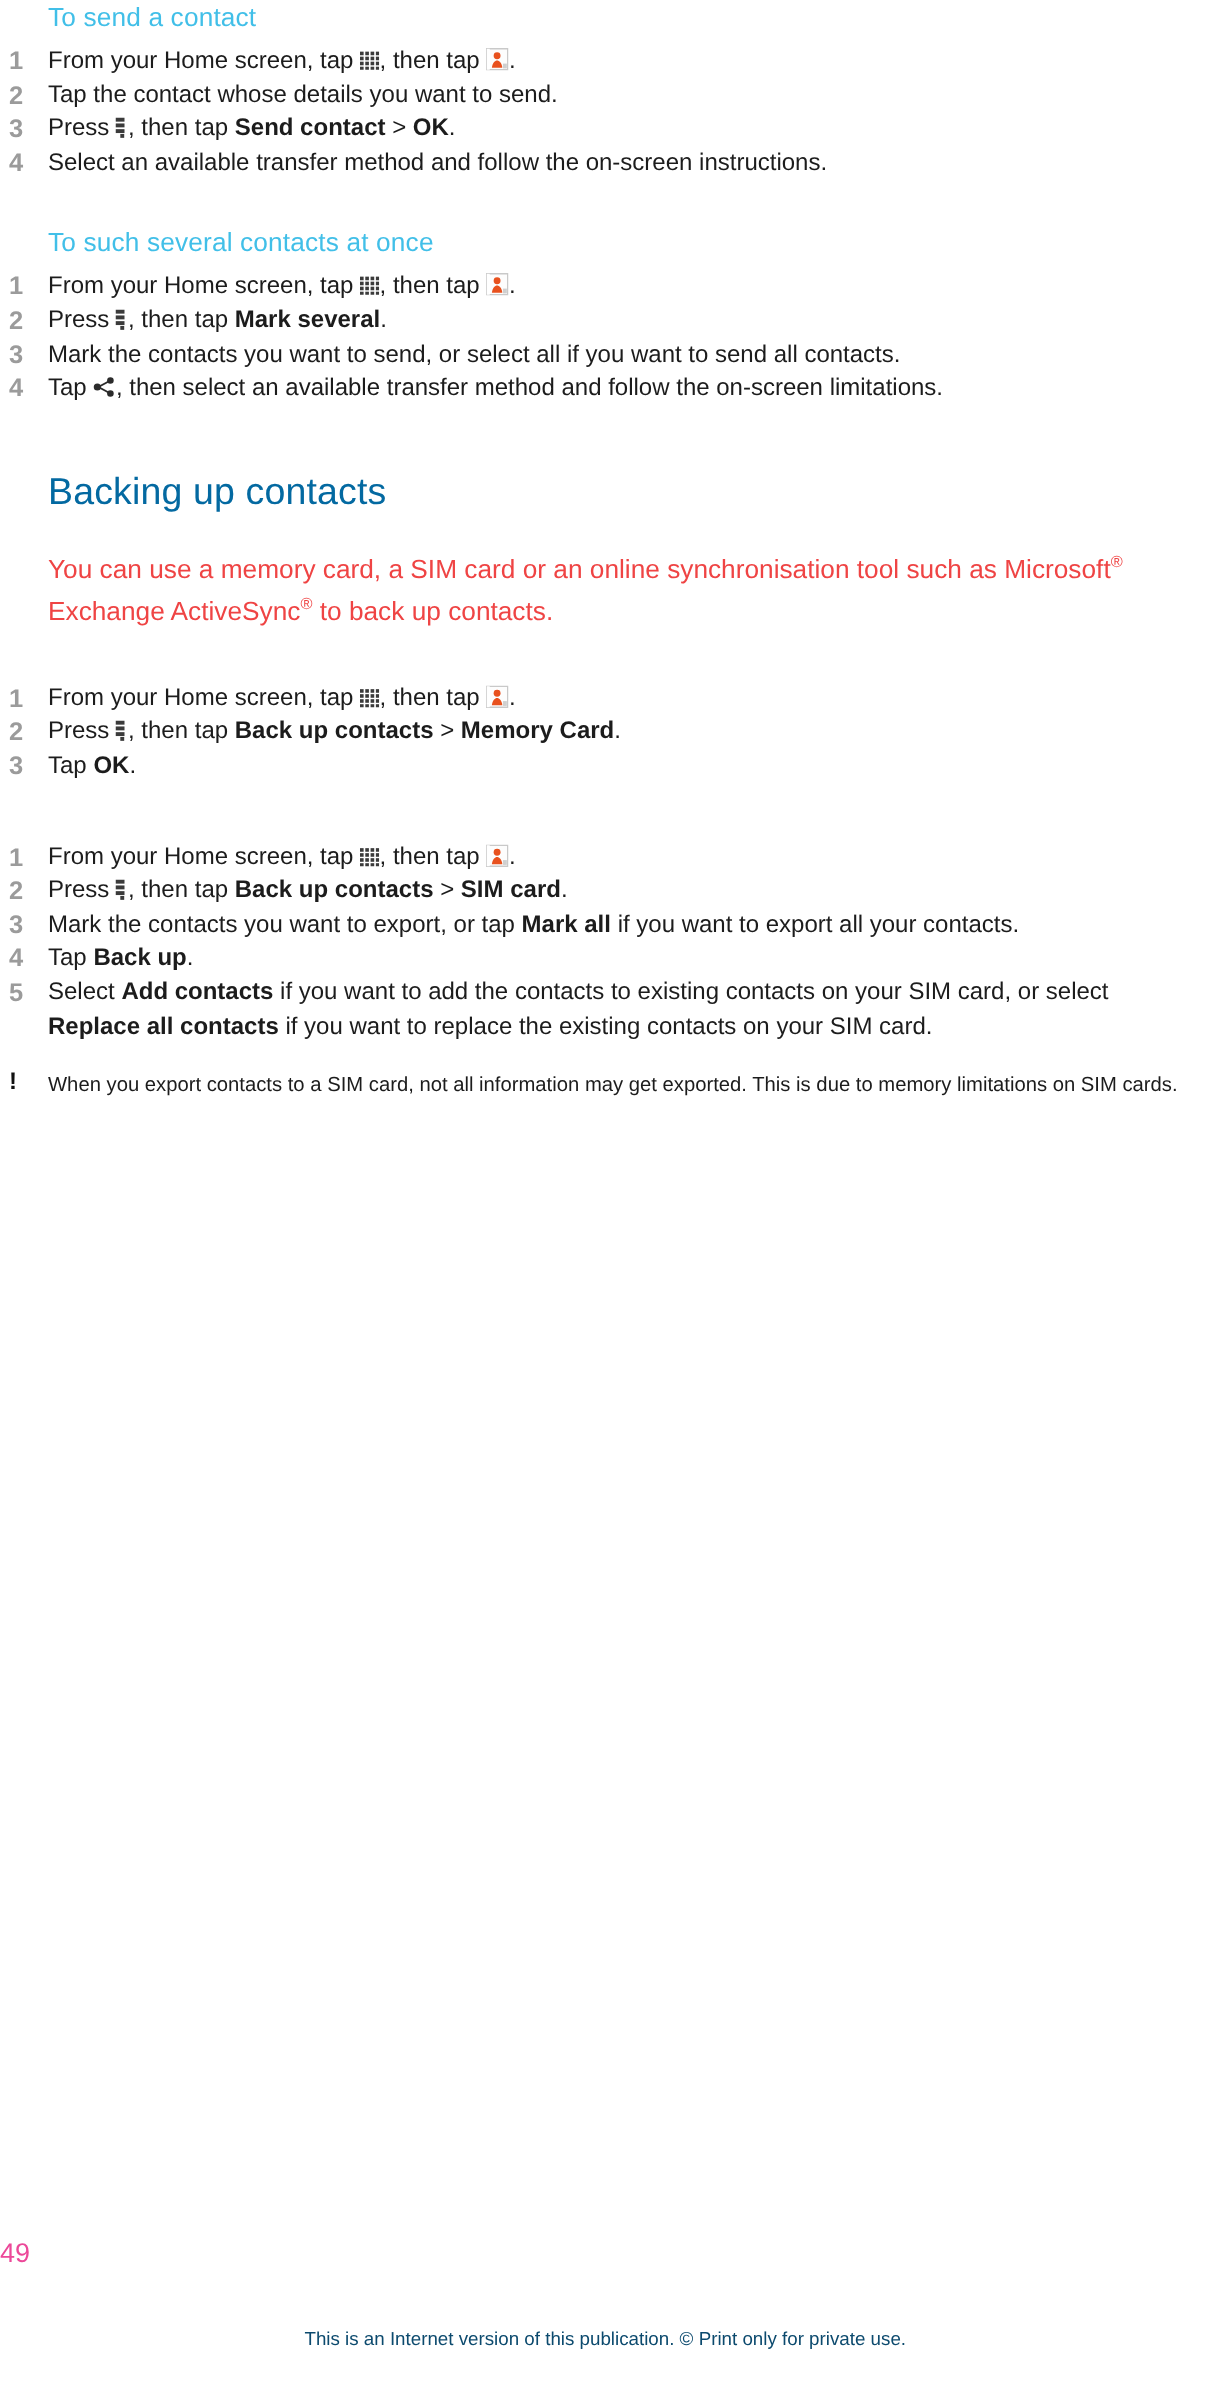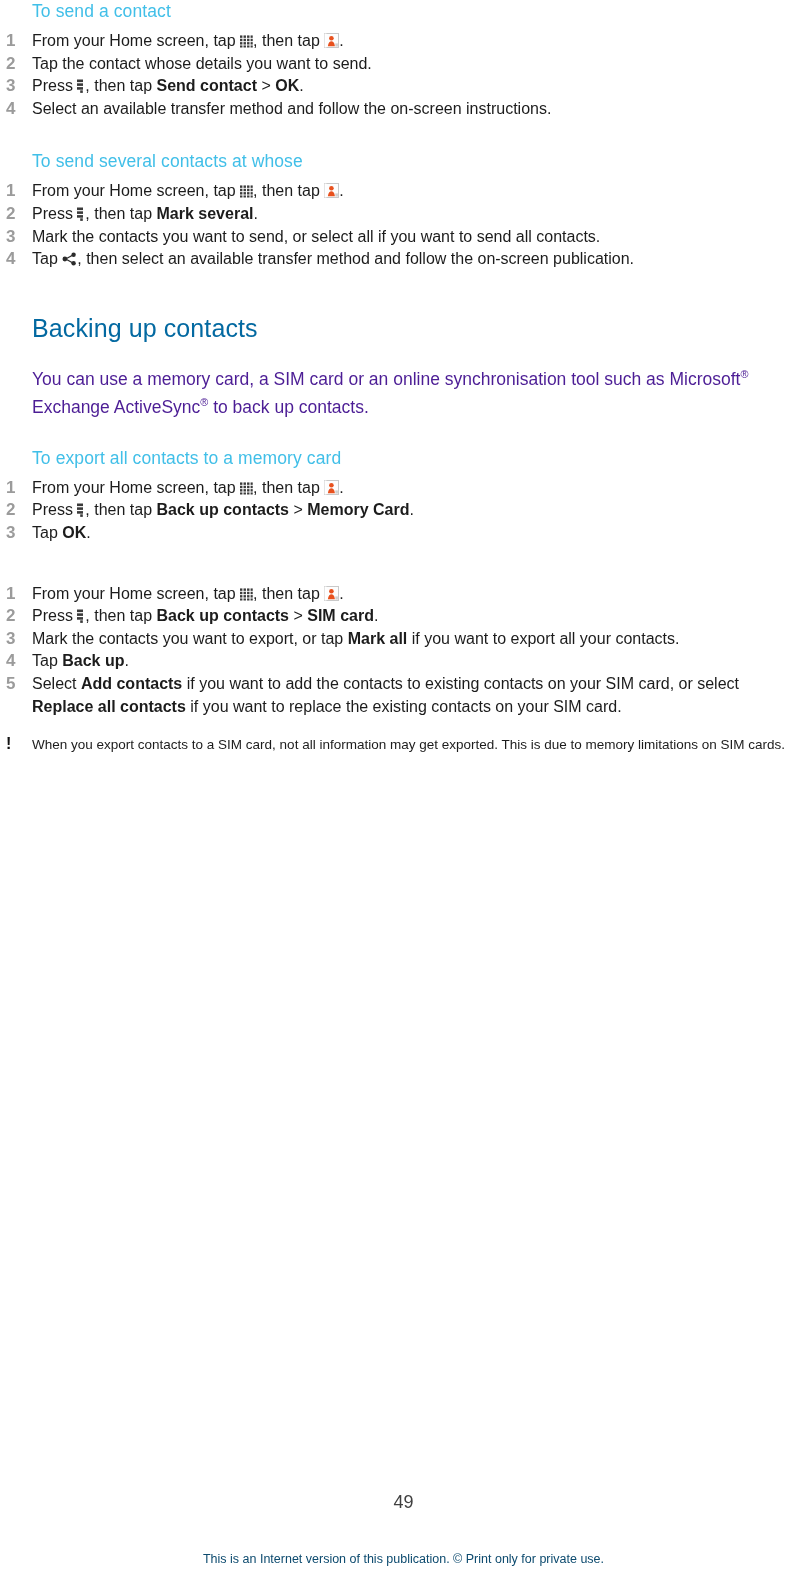--- a/index.html
+++ b/index.html
@@ -49,21 +49,21 @@
     padding: 0 0 0 32px;
     line-height: 30px;
     letter-spacing: 0.1px;
   }
 
   p.body-para {
     font-size: 17.5px;
     margin: 0;
     padding: 0 51px 0 32px;
     line-height: 28px;
-    color: #4c1d95;
+    color: #ef4444;
   }
 
   
   ol.steps {
     list-style: none;
     margin: 0;
     padding: 0;
     counter-reset: stepcount;
   }
   ol.steps > li {
@@ -160,22 +160,22 @@
     color: #111111;
     line-height: 18px;
   }
 
   
   .page-number {
     position: absolute;
     left: 0;
     right: 0;
     top: 1492px;
-    text-align: center;
-    color: #404040;
+    text-align: left;
+    color: #ec4899;
     font-size: 18px;
   }
   .footer-note {
     position: absolute;
     left: 0;
     right: 0;
     top: 1552px;
     text-align: center;
     color: #0c4a6e;
     font-size: 12.5px;
@@ -232,21 +232,21 @@
         <rect x="0" y="8.1" width="6" height="2.6"></rect>
         <rect x="3.2" y="11.3" width="2.6" height="2.6"></rect>
       </g>
     </svg>
   </span><span>, then tap </span><b>Send contact</b><span class="gt"> &gt; </span><b>OK</b><span>.</span></li>
       <li><span>Select an available transfer method and follow the on-screen instructions.</span></li>
     </ol>
 
     <div class="sp-30"></div>
 
-    <h3 class="proc-heading">To send several contacts at whose</h3>
+    <h3 class="proc-heading">To such several contacts at once</h3>
 
     <div class="sp-8"></div>
 
     <ol class="steps">
       <li><span>From your Home screen, tap </span><span class="icon icon-grid">
     <svg viewBox="0 0 14 14" width="13" height="14" xmlns="http://www.w3.org/2000/svg">
       <g fill="#3b3b3b">
         <rect x="0" y="1" width="2.6" height="2.6"></rect>
                 <rect x="3.8" y="1" width="2.6" height="2.6"></rect>
                 <rect x="7.6" y="1" width="2.6" height="2.6"></rect>
@@ -290,34 +290,33 @@
       <g stroke="#2b2b2b" stroke-width="1.3" fill="none">
         <line x1="3.6" y1="7" x2="11" y2="3"></line>
         <line x1="3.6" y1="7" x2="11" y2="11"></line>
       </g>
       <g fill="#2b2b2b">
         <circle cx="2.9" cy="7" r="2.4"></circle>
         <circle cx="11.6" cy="2.7" r="2.2"></circle>
         <circle cx="11.6" cy="11.3" r="2.2"></circle>
       </g>
     </svg>
-  </span><span>, then select an available transfer method and follow the on-screen publication.</span></li>
+  </span><span>, then select an available transfer method and follow the on-screen limitations.</span></li>
     </ol>
 
     <div class="sp-42"></div>
 
     <h2 class="section-heading">Backing up contacts</h2>
 
     <div class="sp-22"></div>
 
     <p class="body-para"><span>You can use a memory card, a SIM card or an online synchronisation tool such as Microsoft</span><sup>®</sup><span> Exchange ActiveSync</span><sup>®</sup><span> to back up contacts.</span></p>
 
     <div class="sp-26"></div>
 
-    <h3 class="proc-heading">To export all contacts to a memory card</h3>
 
     <div class="sp-8"></div>
 
     <ol class="steps">
       <li><span>From your Home screen, tap </span><span class="icon icon-grid">
     <svg viewBox="0 0 14 14" width="13" height="14" xmlns="http://www.w3.org/2000/svg">
       <g fill="#3b3b3b">
         <rect x="0" y="1" width="2.6" height="2.6"></rect>
                 <rect x="3.8" y="1" width="2.6" height="2.6"></rect>
                 <rect x="7.6" y="1" width="2.6" height="2.6"></rect>

